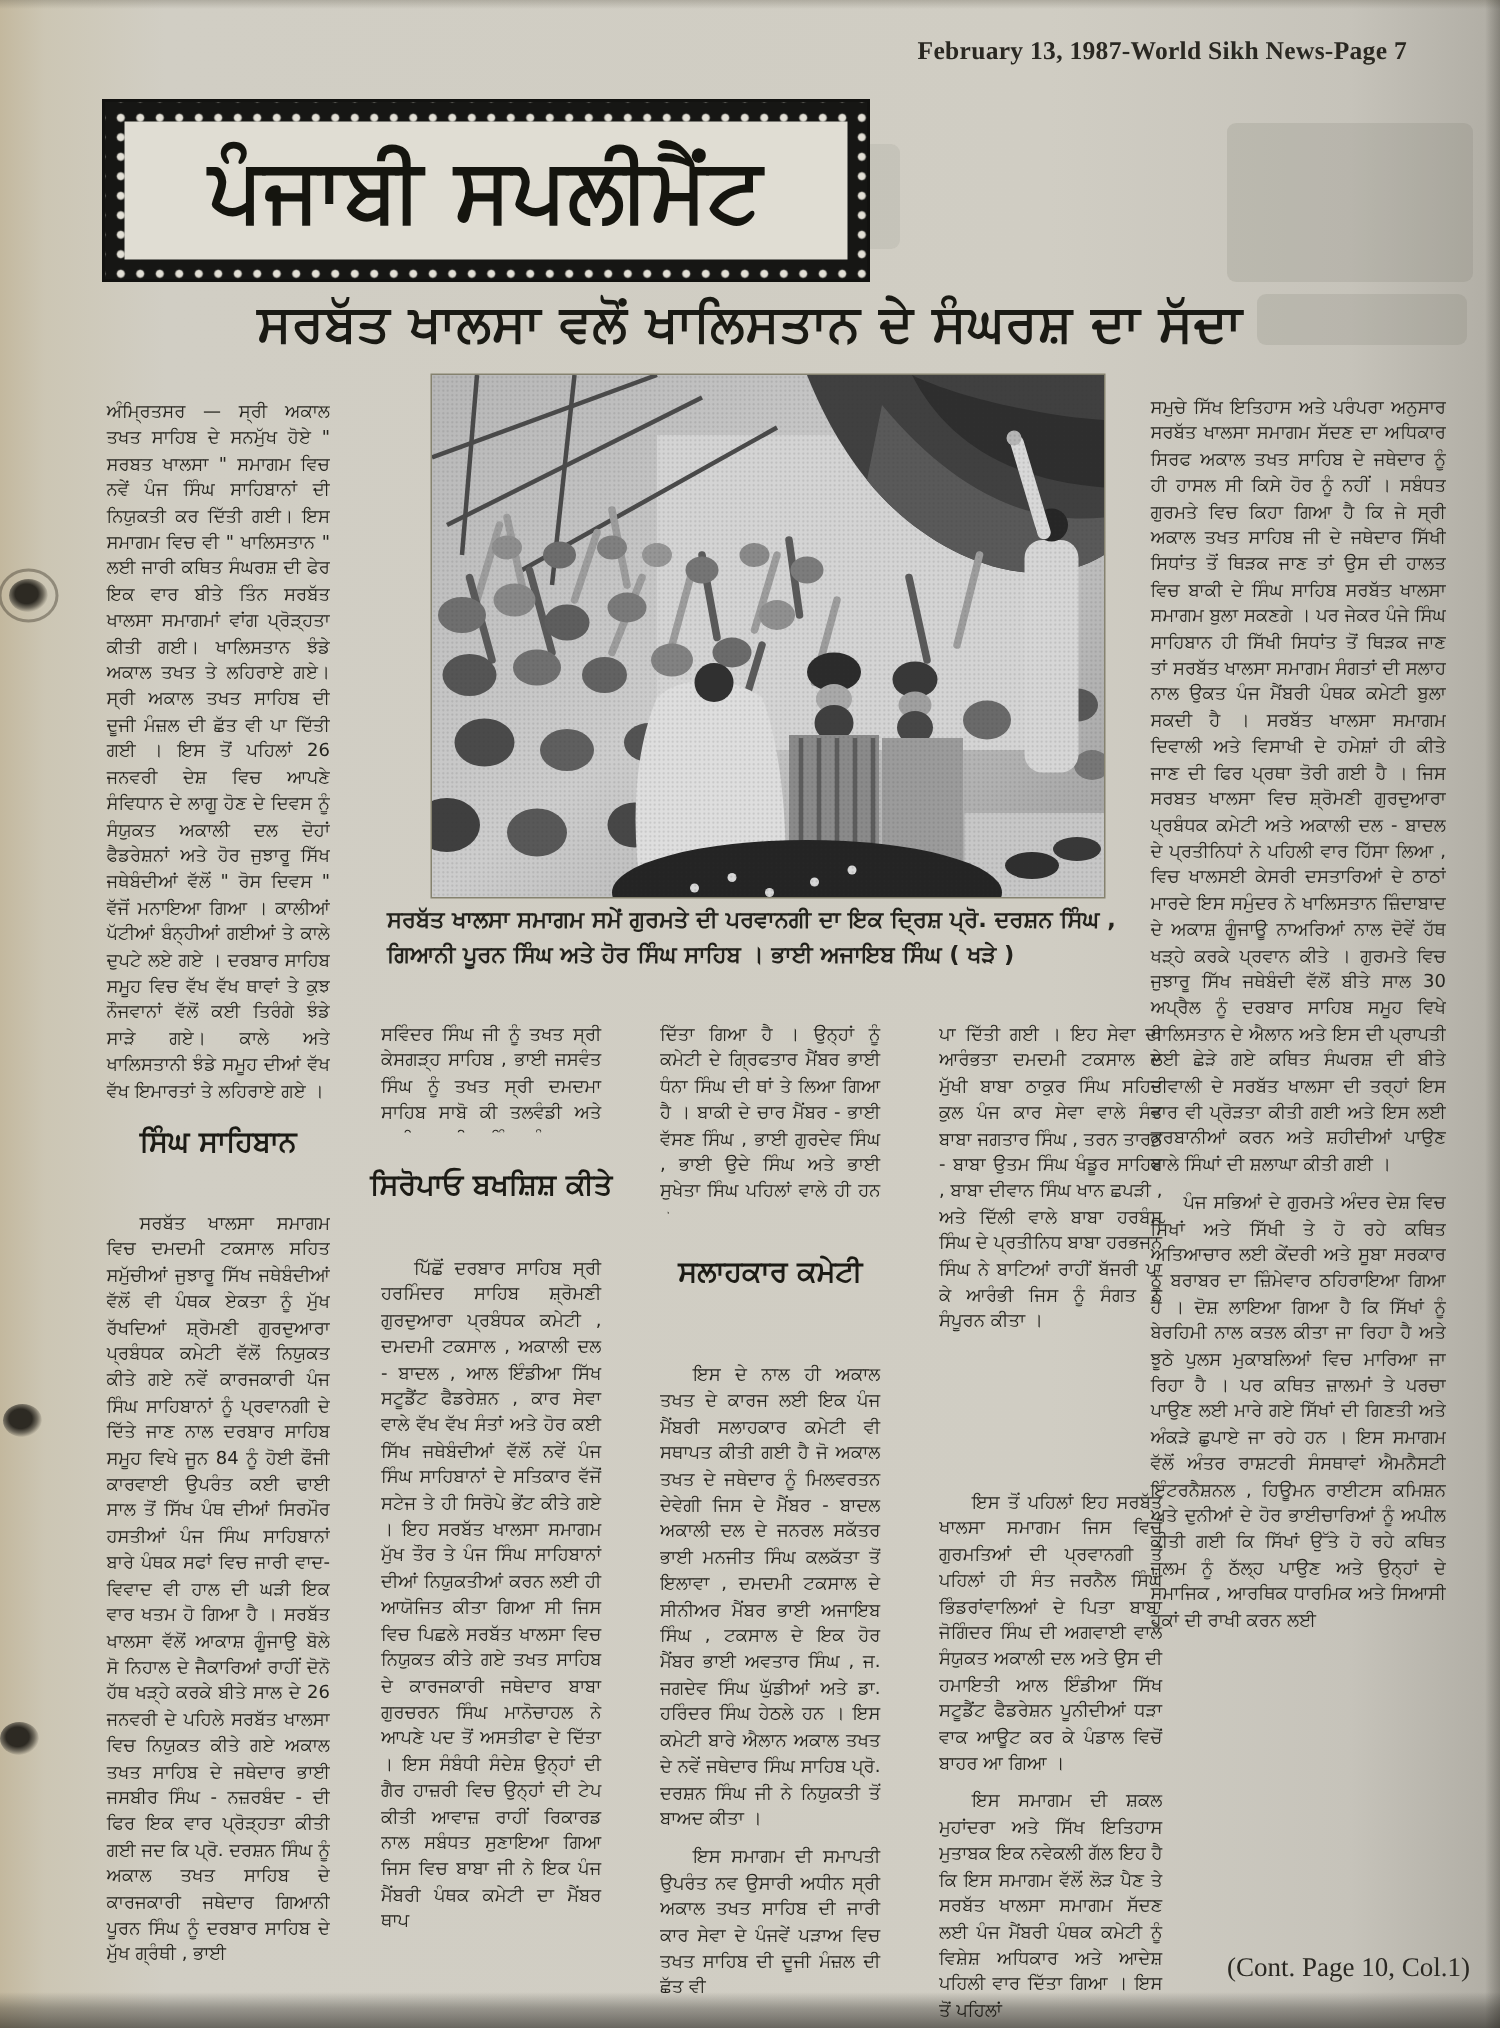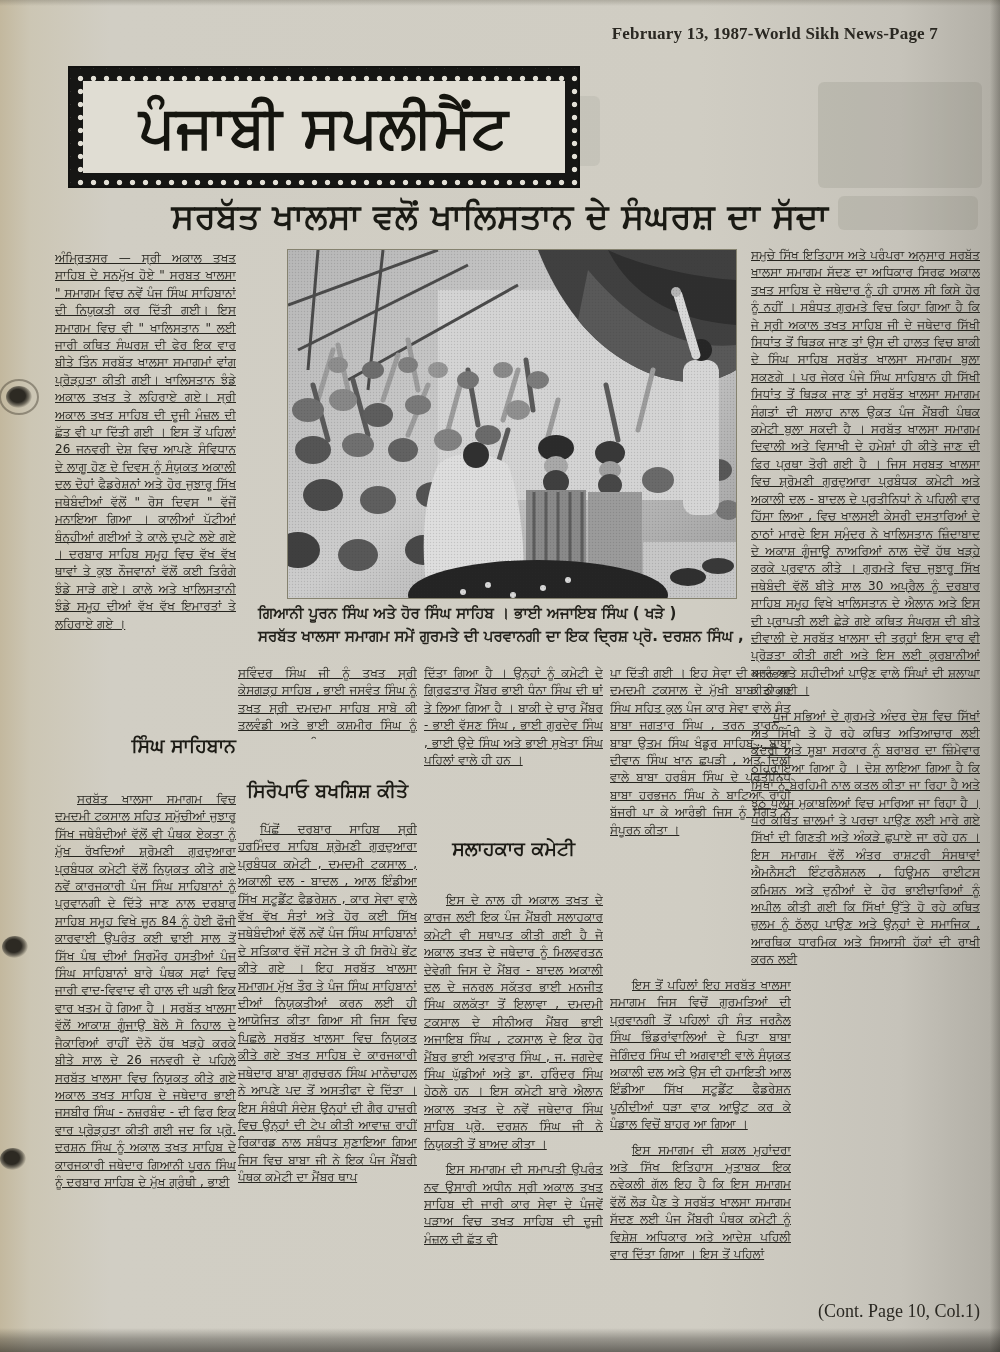--- a/index.html
+++ b/index.html
@@ -37,22 +37,22 @@
   .headline{position:absolute;left:110px;top:196px;width:780px;margin:0;text-align:center;
     font-size:34px;font-weight:bold;color:#1a1a14;letter-spacing:.5px;}
 
   .photo{position:absolute;left:288px;top:250px;width:448px;height:348px;outline:1px solid #85826f;overflow:hidden;}
   .photo svg{display:block;width:100%;height:100%;}
 
   .caption{position:absolute;left:258px;top:602px;width:536px;
     font-size:15px;font-weight:bold;color:#23221c;line-height:1.55;}
 
   .col{position:absolute;color:#26251f;}
-  .tb{position:absolute;left:0;right:0;margin:0;overflow:hidden;
-    font-size:12px;line-height:17.4px;text-align:justify;color:#26251f;text-decoration:underline;}
+  .tb{position:absolute;left:0;right:0;margin:16px;overflow:hidden;
+    font-size:12px;line-height:17.4px;text-align:justify;color:#26251f;}
   .tb p{margin:0 0 8px 0;}
   .indent{text-indent:22px;}
   .sec{position:absolute;left:0;right:0;margin:0;text-align:center;
     font-size:19px;font-weight:bold;color:#1c1b15;line-height:1.25;}
   .contnote{position:absolute;left:0;right:0;text-align:right;
     font-family:"Liberation Serif",serif;font-size:18px;color:#2a2822;}
 
   .col1{left:55px;top:250px;width:181px;height:1082px;}
   .col5{left:751px;top:247px;width:229px;height:1086px;}
   .midA{left:238px;top:665px;width:179px;height:667px;}
@@ -181,27 +181,27 @@
           <circle cx="225" cy="345" r="3"></circle>
           <circle cx="255" cy="338" r="3"></circle>
           <circle cx="280" cy="330" r="3"></circle>
           <circle cx="175" cy="342" r="3"></circle>
         </g>
         <rect width="448" height="348" fill="url(#ht)" opacity="0.16"></rect>
       </svg>
     </div>
 
     <div class="caption">
+      <div>ਸਰਬੱਤ ਖਾਲਸਾ ਸਮਾਗਮ ਸਮੇਂ ਗੁਰਮਤੇ ਦੀ ਪਰਵਾਨਗੀ ਦਾ ਇਕ ਦ੍ਰਿਸ਼ ਪ੍ਰੋ. ਦਰਸ਼ਨ ਸਿੰਘ ,</div>
       <div>ਗਿਆਨੀ ਪੂਰਨ ਸਿੰਘ ਅਤੇ ਹੋਰ ਸਿੰਘ ਸਾਹਿਬ । ਭਾਈ ਅਜਾਇਬ ਸਿੰਘ ( ਖੜੇ )</div>
-      <div>ਸਰਬੱਤ ਖਾਲਸਾ ਸਮਾਗਮ ਸਮੇਂ ਗੁਰਮਤੇ ਦੀ ਪਰਵਾਨਗੀ ਦਾ ਇਕ ਦ੍ਰਿਸ਼ ਪ੍ਰੋ. ਦਰਸ਼ਨ ਸਿੰਘ ,</div>
     </div>
 
     <div class="col col1">
       <p class="tb" style="top:0;height:483px;">ਅੰਮ੍ਰਿਤਸਰ — ਸ੍ਰੀ ਅਕਾਲ ਤਖਤ ਸਾਹਿਬ ਦੇ ਸਨਮੁੱਖ ਹੋਏ " ਸਰਬਤ ਖਾਲਸਾ " ਸਮਾਗਮ ਵਿਚ ਨਵੇਂ ਪੰਜ ਸਿੰਘ ਸਾਹਿਬਾਨਾਂ ਦੀ ਨਿਯੁਕਤੀ ਕਰ ਦਿੱਤੀ ਗਈ। ਇਸ ਸਮਾਗਮ ਵਿਚ ਵੀ " ਖਾਲਿਸਤਾਨ " ਲਈ ਜਾਰੀ ਕਥਿਤ ਸੰਘਰਸ਼ ਦੀ ਫੇਰ ਇਕ ਵਾਰ ਬੀਤੇ ਤਿੰਨ ਸਰਬੱਤ ਖਾਲਸਾ ਸਮਾਗਮਾਂ ਵਾਂਗ ਪ੍ਰੋੜ੍ਹਤਾ ਕੀਤੀ ਗਈ। ਖਾਲਿਸਤਾਨ ਝੰਡੇ ਅਕਾਲ ਤਖਤ ਤੇ ਲਹਿਰਾਏ ਗਏ। ਸ੍ਰੀ ਅਕਾਲ ਤਖਤ ਸਾਹਿਬ ਦੀ ਦੂਜੀ ਮੰਜ਼ਲ ਦੀ ਛੱਤ ਵੀ ਪਾ ਦਿੱਤੀ ਗਈ । ਇਸ ਤੋਂ ਪਹਿਲਾਂ 26 ਜਨਵਰੀ ਦੇਸ਼ ਵਿਚ ਆਪਣੇ ਸੰਵਿਧਾਨ ਦੇ ਲਾਗੂ ਹੋਣ ਦੇ ਦਿਵਸ ਨੂੰ ਸੰਯੁਕਤ ਅਕਾਲੀ ਦਲ ਦੋਹਾਂ ਫੈਡਰੇਸ਼ਨਾਂ ਅਤੇ ਹੋਰ ਜੁਝਾਰੂ ਸਿੱਖ ਜਥੇਬੰਦੀਆਂ ਵੱਲੋਂ " ਰੋਸ ਦਿਵਸ " ਵੱਜੋਂ ਮਨਾਇਆ ਗਿਆ । ਕਾਲੀਆਂ ਪੱਟੀਆਂ ਬੰਨ੍ਹੀਆਂ ਗਈਆਂ ਤੇ ਕਾਲੇ ਦੁਪਟੇ ਲਏ ਗਏ । ਦਰਬਾਰ ਸਾਹਿਬ ਸਮੂਹ ਵਿਚ ਵੱਖ ਵੱਖ ਥਾਵਾਂ ਤੇ ਕੁਝ ਨੌਜਵਾਨਾਂ ਵੱਲੋਂ ਕਈ ਤਿਰੰਗੇ ਝੰਡੇ ਸਾੜੇ ਗਏ। ਕਾਲੇ ਅਤੇ ਖਾਲਿਸਤਾਨੀ ਝੰਡੇ ਸਮੂਹ ਦੀਆਂ ਵੱਖ ਵੱਖ ਇਮਾਰਤਾਂ ਤੇ ਲਹਿਰਾਏ ਗਏ ।</p>
-      <h2 class="sec" style="top:484px;text-align:right;">ਸਿੰਘ ਸਾਹਿਬਾਨ</h2>
+      <h2 class="sec" style="top:500px;">ਸਿੰਘ ਸਾਹਿਬਾਨ</h2>
       <p class="tb indent" style="top:541px;height:541px;">ਸਰਬੱਤ ਖਾਲਸਾ ਸਮਾਗਮ ਵਿਚ ਦਮਦਮੀ ਟਕਸਾਲ ਸਹਿਤ ਸਮੁੱਚੀਆਂ ਜੁਝਾਰੂ ਸਿੱਖ ਜਥੇਬੰਦੀਆਂ ਵੱਲੋਂ ਵੀ ਪੰਥਕ ਏਕਤਾ ਨੂੰ ਮੁੱਖ ਰੱਖਦਿਆਂ ਸ਼੍ਰੋਮਣੀ ਗੁਰਦੁਆਰਾ ਪ੍ਰਬੰਧਕ ਕਮੇਟੀ ਵੱਲੋਂ ਨਿਯੁਕਤ ਕੀਤੇ ਗਏ ਨਵੇਂ ਕਾਰਜਕਾਰੀ ਪੰਜ ਸਿੰਘ ਸਾਹਿਬਾਨਾਂ ਨੂੰ ਪ੍ਰਵਾਨਗੀ ਦੇ ਦਿੱਤੇ ਜਾਣ ਨਾਲ ਦਰਬਾਰ ਸਾਹਿਬ ਸਮੂਹ ਵਿਖੇ ਜੂਨ 84 ਨੂੰ ਹੋਈ ਫੌਜੀ ਕਾਰਵਾਈ ਉਪਰੰਤ ਕਈ ਢਾਈ ਸਾਲ ਤੋਂ ਸਿੱਖ ਪੰਥ ਦੀਆਂ ਸਿਰਮੌਰ ਹਸਤੀਆਂ ਪੰਜ ਸਿੰਘ ਸਾਹਿਬਾਨਾਂ ਬਾਰੇ ਪੰਥਕ ਸਫਾਂ ਵਿਚ ਜਾਰੀ ਵਾਦ-ਵਿਵਾਦ ਵੀ ਹਾਲ ਦੀ ਘੜੀ ਇਕ ਵਾਰ ਖਤਮ ਹੋ ਗਿਆ ਹੈ । ਸਰਬੱਤ ਖਾਲਸਾ ਵੱਲੋਂ ਆਕਾਸ਼ ਗੂੰਜਾਉ ਬੋਲੇ ਸੋ ਨਿਹਾਲ ਦੇ ਜੈਕਾਰਿਆਂ ਰਾਹੀਂ ਦੋਨੋ ਹੱਥ ਖੜ੍ਹੇ ਕਰਕੇ ਬੀਤੇ ਸਾਲ ਦੇ 26 ਜਨਵਰੀ ਦੇ ਪਹਿਲੇ ਸਰਬੱਤ ਖਾਲਸਾ ਵਿਚ ਨਿਯੁਕਤ ਕੀਤੇ ਗਏ ਅਕਾਲ ਤਖਤ ਸਾਹਿਬ ਦੇ ਜਥੇਦਾਰ ਭਾਈ ਜਸਬੀਰ ਸਿੰਘ - ਨਜ਼ਰਬੰਦ - ਦੀ ਫਿਰ ਇਕ ਵਾਰ ਪ੍ਰੋੜ੍ਹਤਾ ਕੀਤੀ ਗਈ ਜਦ ਕਿ ਪ੍ਰੋ. ਦਰਸ਼ਨ ਸਿੰਘ ਨੂੰ ਅਕਾਲ ਤਖਤ ਸਾਹਿਬ ਦੇ ਕਾਰਜਕਾਰੀ ਜਥੇਦਾਰ ਗਿਆਨੀ ਪੂਰਨ ਸਿੰਘ ਨੂੰ ਦਰਬਾਰ ਸਾਹਿਬ ਦੇ ਮੁੱਖ ਗ੍ਰੰਥੀ , ਭਾਈ</p>
     </div>
 
     <div class="col midA">
       <p class="tb" style="top:0;height:74px;">ਸਵਿੰਦਰ ਸਿੰਘ ਜੀ ਨੂੰ ਤਖਤ ਸ੍ਰੀ ਕੇਸਗੜ੍ਹ ਸਾਹਿਬ , ਭਾਈ ਜਸਵੰਤ ਸਿੰਘ ਨੂੰ ਤਖਤ ਸ੍ਰੀ ਦਮਦਮਾ ਸਾਹਿਬ ਸਾਬੋ ਕੀ ਤਲਵੰਡੀ ਅਤੇ ਭਾਈ ਕਸ਼ਮੀਰ ਸਿੰਘ ਨੂੰ ਅਕਾਲ ਤਖਤ ਸਾਹਿਬ</p>
       <h2 class="sec" style="top:114px;">ਸਿਰੋਪਾਓ ਬਖਸ਼ਿਸ਼ ਕੀਤੇ</h2>
       <p class="tb indent" style="top:156px;height:511px;">ਪਿੱਛੋਂ ਦਰਬਾਰ ਸਾਹਿਬ ਸ੍ਰੀ ਹਰਮਿੰਦਰ ਸਾਹਿਬ ਸ਼੍ਰੋਮਣੀ ਗੁਰਦੁਆਰਾ ਪ੍ਰਬੰਧਕ ਕਮੇਟੀ , ਦਮਦਮੀ ਟਕਸਾਲ , ਅਕਾਲੀ ਦਲ - ਬਾਦਲ , ਆਲ ਇੰਡੀਆ ਸਿੱਖ ਸਟੂਡੈਂਟ ਫੈਡਰੇਸ਼ਨ , ਕਾਰ ਸੇਵਾ ਵਾਲੇ ਵੱਖ ਵੱਖ ਸੰਤਾਂ ਅਤੇ ਹੋਰ ਕਈ ਸਿੱਖ ਜਥੇਬੰਦੀਆਂ ਵੱਲੋਂ ਨਵੇਂ ਪੰਜ ਸਿੰਘ ਸਾਹਿਬਾਨਾਂ ਦੇ ਸਤਿਕਾਰ ਵੱਜੋਂ ਸਟੇਜ ਤੇ ਹੀ ਸਿਰੋਪੇ ਭੇਂਟ ਕੀਤੇ ਗਏ । ਇਹ ਸਰਬੱਤ ਖਾਲਸਾ ਸਮਾਗਮ ਮੁੱਖ ਤੌਰ ਤੇ ਪੰਜ ਸਿੰਘ ਸਾਹਿਬਾਨਾਂ ਦੀਆਂ ਨਿਯੁਕਤੀਆਂ ਕਰਨ ਲਈ ਹੀ ਆਯੋਜਿਤ ਕੀਤਾ ਗਿਆ ਸੀ ਜਿਸ ਵਿਚ ਪਿਛਲੇ ਸਰਬੱਤ ਖਾਲਸਾ ਵਿਚ ਨਿਯੁਕਤ ਕੀਤੇ ਗਏ ਤਖਤ ਸਾਹਿਬ ਦੇ ਕਾਰਜਕਾਰੀ ਜਥੇਦਾਰ ਬਾਬਾ ਗੁਰਚਰਨ ਸਿੰਘ ਮਾਨੋਚਾਹਲ ਨੇ ਆਪਣੇ ਪਦ ਤੋਂ ਅਸਤੀਫਾ ਦੇ ਦਿੱਤਾ । ਇਸ ਸੰਬੰਧੀ ਸੰਦੇਸ਼ ਉਨ੍ਹਾਂ ਦੀ ਗੈਰ ਹਾਜ਼ਰੀ ਵਿਚ ਉਨ੍ਹਾਂ ਦੀ ਟੇਪ ਕੀਤੀ ਆਵਾਜ਼ ਰਾਹੀਂ ਰਿਕਾਰਡ ਨਾਲ ਸਬੰਧਤ ਸੁਣਾਇਆ ਗਿਆ ਜਿਸ ਵਿਚ ਬਾਬਾ ਜੀ ਨੇ ਇਕ ਪੰਜ ਮੈਂਬਰੀ ਪੰਥਕ ਕਮੇਟੀ ਦਾ ਮੈਂਬਰ ਥਾਪ</p>
     </div>
 
     <div class="col midB">

